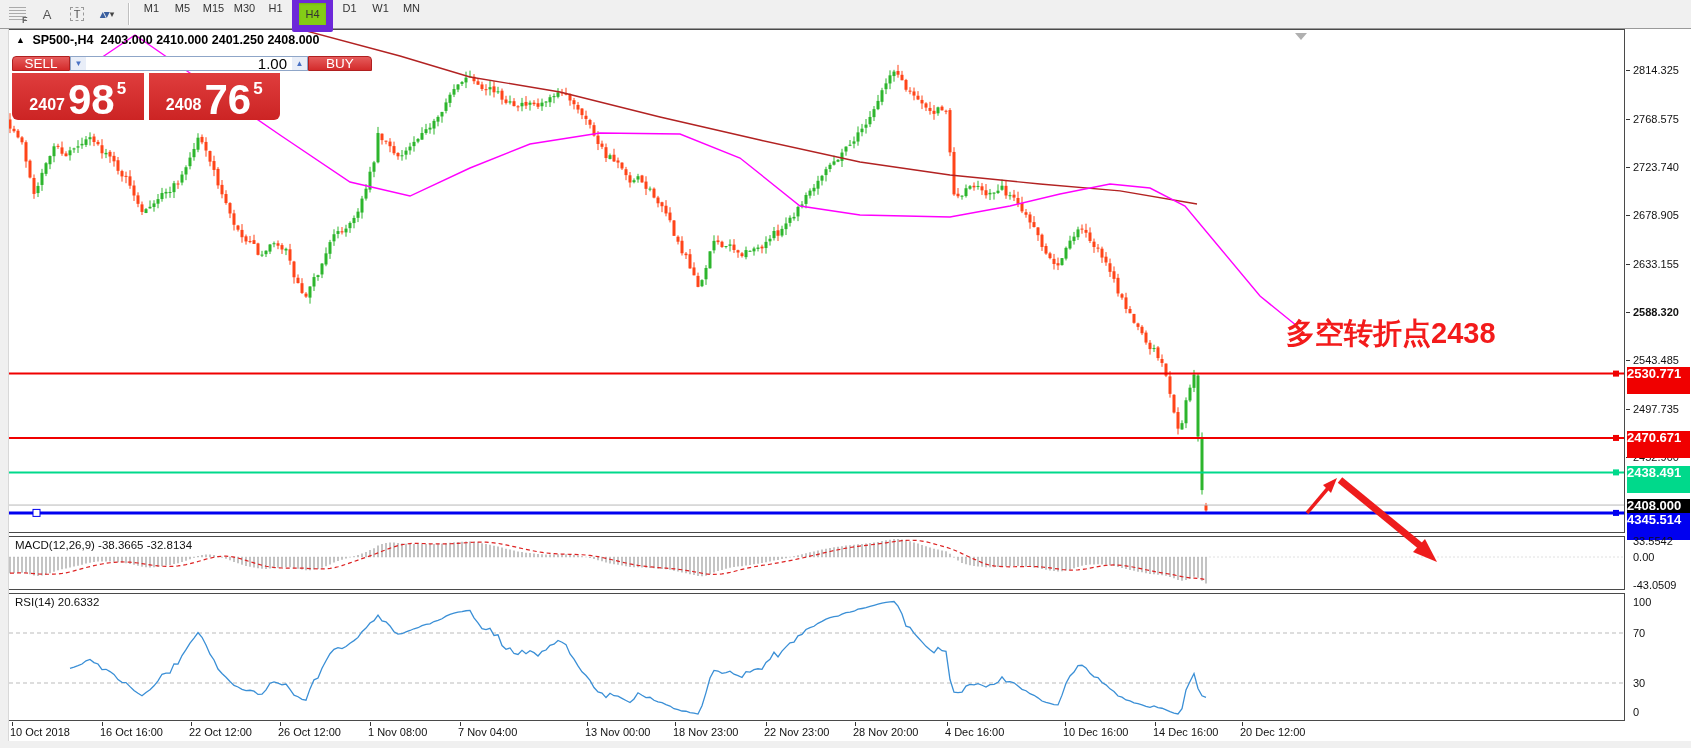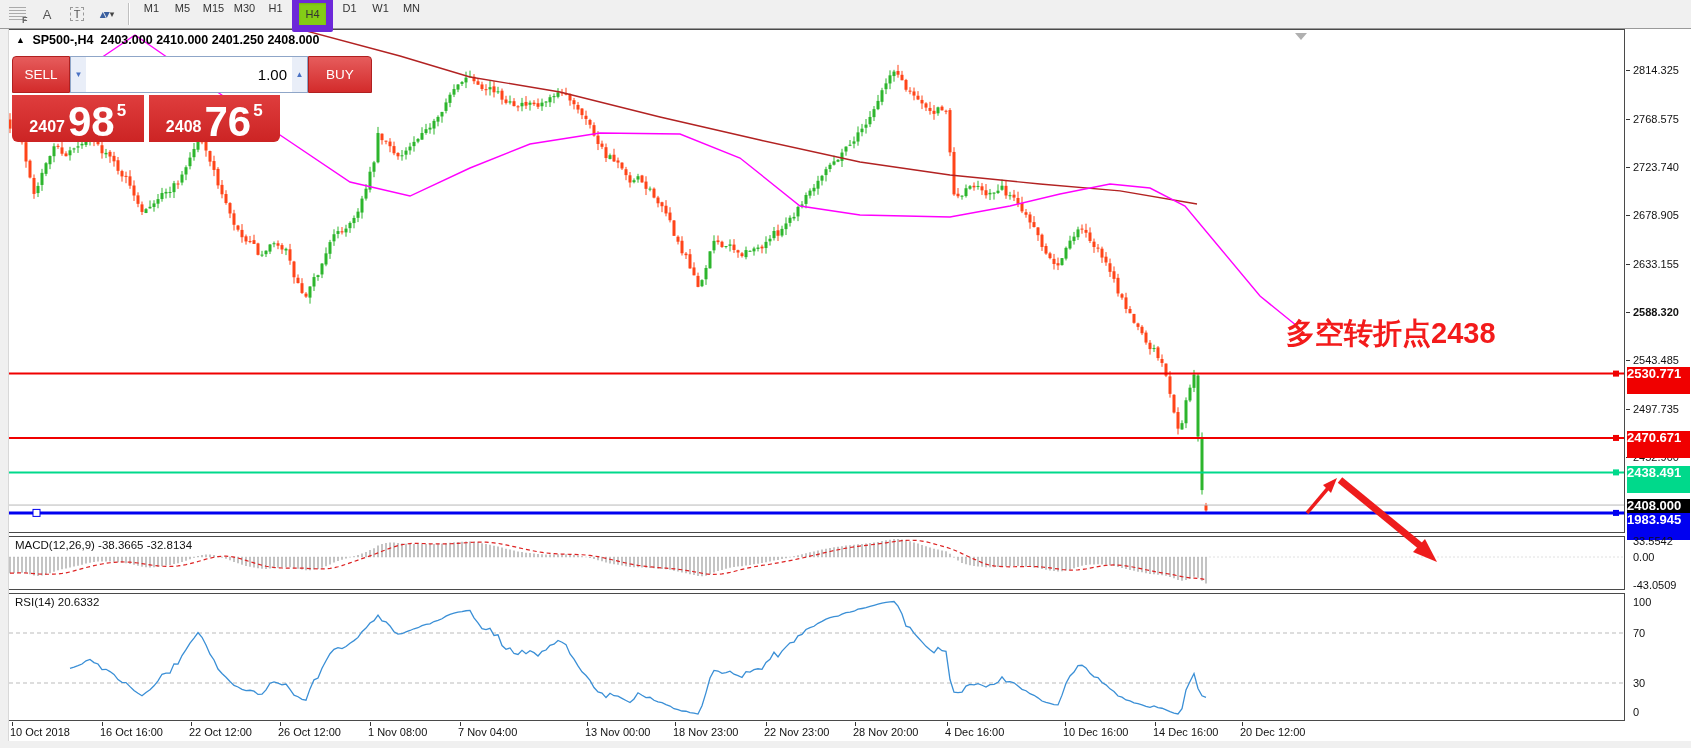--- a/index.html
+++ b/index.html
@@ -30,21 +30,21 @@
   #date-axis{position:absolute;left:0;top:722px;width:1691px;height:19px;background:#fff;z-index:4;}
   .date-label{position:absolute;top:4px;font-size:11px;color:#111;white-space:nowrap;}
   .date-tick{position:absolute;top:0;width:1px;height:4px;background:#333;}
   #left-strip{position:absolute;left:0;top:28px;width:8px;height:713px;background:#f0f0f0;border-right:1px solid #d8d8d8;z-index:5;}
   #bottom-strip{position:absolute;left:0;top:741px;width:1691px;height:7px;background:#f0f0f0;z-index:5;}
   
   #chart-header{position:absolute;left:16px;top:33px;font-size:12.5px;font-weight:600;color:#000;z-index:7;white-space:nowrap;}
   #chart-header .tri{font-size:9px;vertical-align:1px;margin-right:4px;}
   
   #trade-widget{position:absolute;left:12px;top:56px;width:268px;z-index:8;font-family:"Liberation Sans",sans-serif;}
-  .tw-row1{display:flex;height:37px;}
+  .tw-row1{display:flex;height:15px;}
   .tw-btn{background:linear-gradient(#e65c5c,#d32b2b);color:#fff;font-size:13.5px;display:flex;align-items:center;justify-content:center;border:1px solid #b02020;box-sizing:border-box;}
   #sell-btn{flex:0 0 58px;border-radius:4px 0 0 0;}
   #buy-btn{flex:0 0 64px;border-radius:0 4px 0 0;text-align:right;}
   .tw-spinner{flex:1;display:flex;background:#fff;border:1px solid #8fa6c8;box-sizing:border-box;}
   .spin-btn{width:15px;display:flex;align-items:center;justify-content:center;background:#e9eef8;color:#4a72c4;font-size:8px;}
   .tw-vol{flex:1;border:none;outline:none;text-align:right;font-size:15px;padding-right:5px;color:#000;min-width:0;background:#fff;}
   .tw-row2{display:flex;gap:5px;margin-top:2px;height:47px;}
   .q-panel{flex:1;background:linear-gradient(#df3d3d,#cc2424);color:#fff;display:flex;align-items:flex-end;justify-content:center;padding-bottom:2px;}
   .q-left{border-radius:0 0 0 6px;}
   .q-right{border-radius:0 0 6px 0;}
@@ -1076,21 +1076,21 @@
       <div class="ax-tick" style="top: 330.988px;"></div>
       <div class="ax-label" style="top: 324.988px;">2543.485</div>
       <div class="ax-tick" style="top: 379.973px;"></div>
       <div class="ax-label" style="top: 373.973px;">2497.735</div>
       <div class="ax-tick" style="top: 427.978px;"></div>
       <div class="ax-label" style="top: 421.978px;">2452.900</div>
       <div class="badge" style="top: 338.101px; background: rgb(240, 0, 0);">2530.771</div>
       <div class="badge" style="top: 402.45px; background: rgb(240, 0, 0);">2470.671</div>
       <div class="badge" style="top: 436.905px; background: rgb(0, 217, 139);">2438.491</div>
       <div class="badge" style="top: 469.552px; background: rgb(0, 0, 0);">2408.000</div>
-      <div class="badge" style="top: 484px; background: rgb(0, 0, 240);">1983.945</div>
+      <div class="badge" style="top: 484px; background: rgb(0, 0, 240);">4345.514</div>
       <div class="ax-label" style="top: 506px;">33.5542</div>
       <div class="ax-label" style="top: 522px;">0.00</div>
       <div class="ax-label" style="top: 550px;">-43.0509</div>
       <div class="ax-label" style="top: 567px;">100</div>
       <div class="ax-label" style="top: 598px;">70</div>
       <div class="ax-label" style="top: 648px;">30</div>
       <div class="ax-label" style="top: 677px;">0</div>
     </div>
   <div id="date-axis">
       <div class="date-tick" style="left: 12px;"></div>

